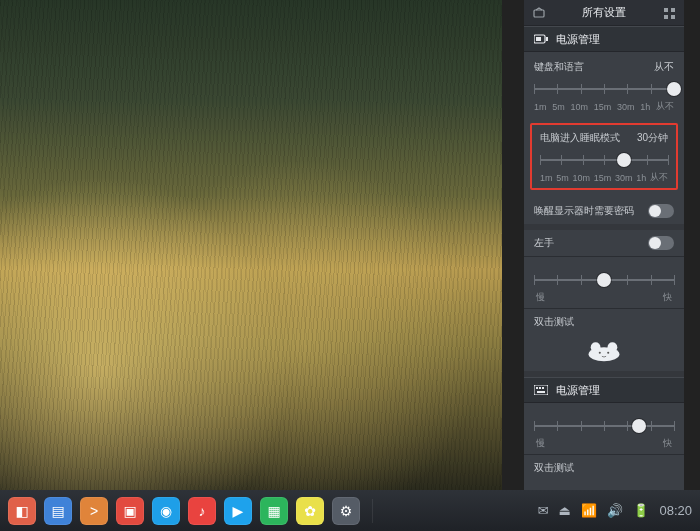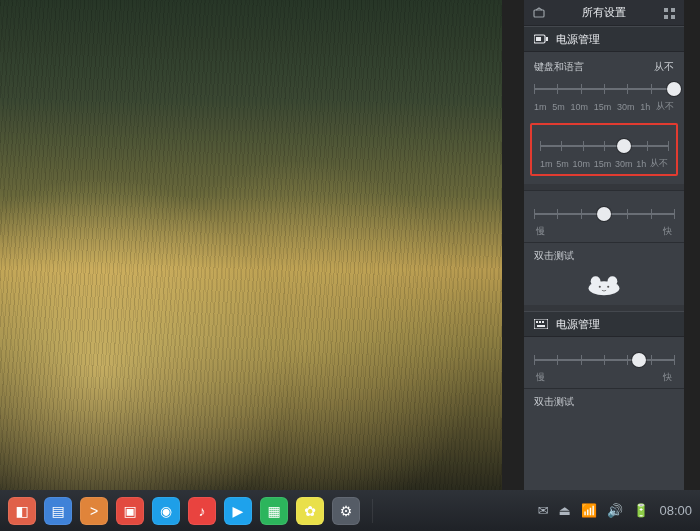--- a/index.html
+++ b/index.html
@@ -153,20 +153,24 @@
         <span>5m</span>
         <span>10m</span>
         <span>15m</span>
         <span>30m</span>
         <span>1h</span>
         <span>从不</span>
       </div>
     </div>
 
     <div class="highlight">
+      <div class="rowline">
+        <span>电脑进入睡眠模式</span>
+        <span class="val">30分钟</span>
+      </div>
       <div class="slider">
         <div class="track"></div>
         <div class="ticks">
           <span style="left:0%"></span>
             <span style="left:16.66%"></span>
             <span style="left:33.33%"></span>
             <span style="left:50%"></span>
             <span style="left:66.66%"></span>
             <span style="left:83.33%"></span>
             <span style="left:100%"></span>
@@ -177,24 +181,36 @@
         <span>1m</span>
         <span>5m</span>
         <span>10m</span>
         <span>15m</span>
         <span>30m</span>
         <span>1h</span>
         <span>从不</span>
       </div>
     </div>
 
+    <div class="switchrow">
+      <span>唤醒显示器时需要密码</span>
+      <span class="toggle off">
+          <span class="knob"></span>
+        </span>
+    </div>
 
     <div class="section-gap"></div>
 
 
+    <div class="switchrow">
+      <span>左手</span>
+      <span class="toggle off">
+          <span class="knob"></span>
+        </span>
+    </div>
     <hr class="div">
 
     <div class="block">
       <div class="slider">
         <div class="track"></div>
         <div class="ticks">
           <span style="left:0%"></span>
             <span style="left:16.66%"></span>
             <span style="left:33.33%"></span>
             <span style="left:50%"></span>
@@ -284,15 +300,15 @@
       <div class="icon" style="background: rgb(233, 224, 74);">✿</div>
       <div class="icon" style="background: rgb(85, 92, 102);">⚙</div>
     </div>
   <div class="sep"></div>
   <div class="tray">
     <span>✉</span>
     <span>⏏</span>
     <span>📶</span>
     <span>🔊</span>
     <span>🔋</span>
-    <span>08:00</span>
+    <span>08:20</span>
   </div>
 </div>
 
 </body></html>

